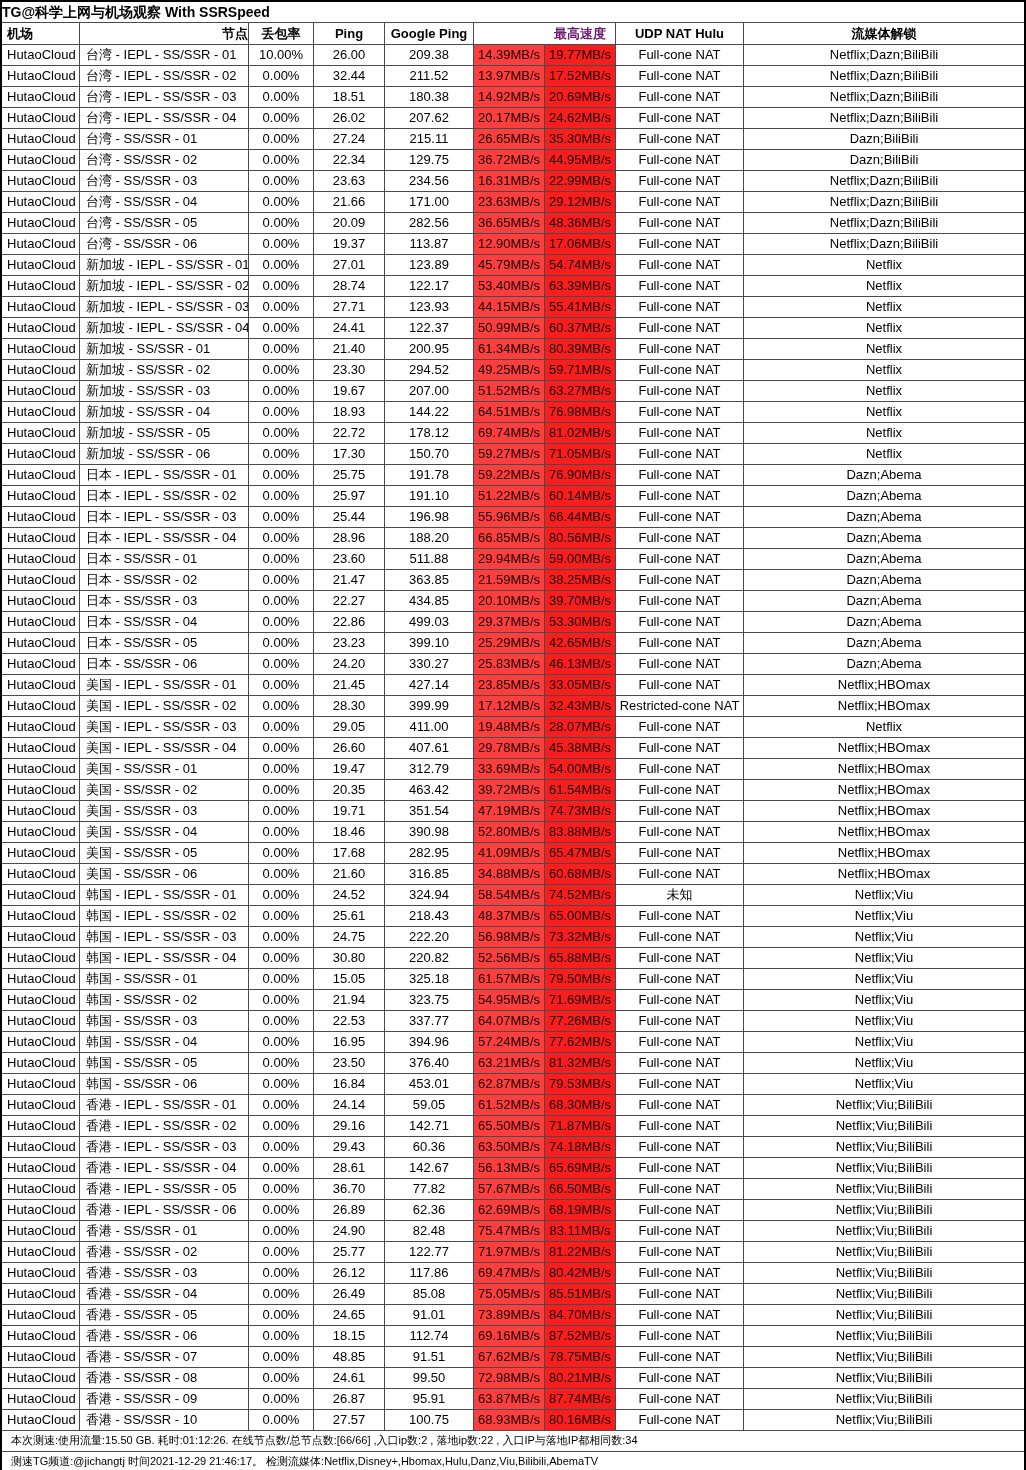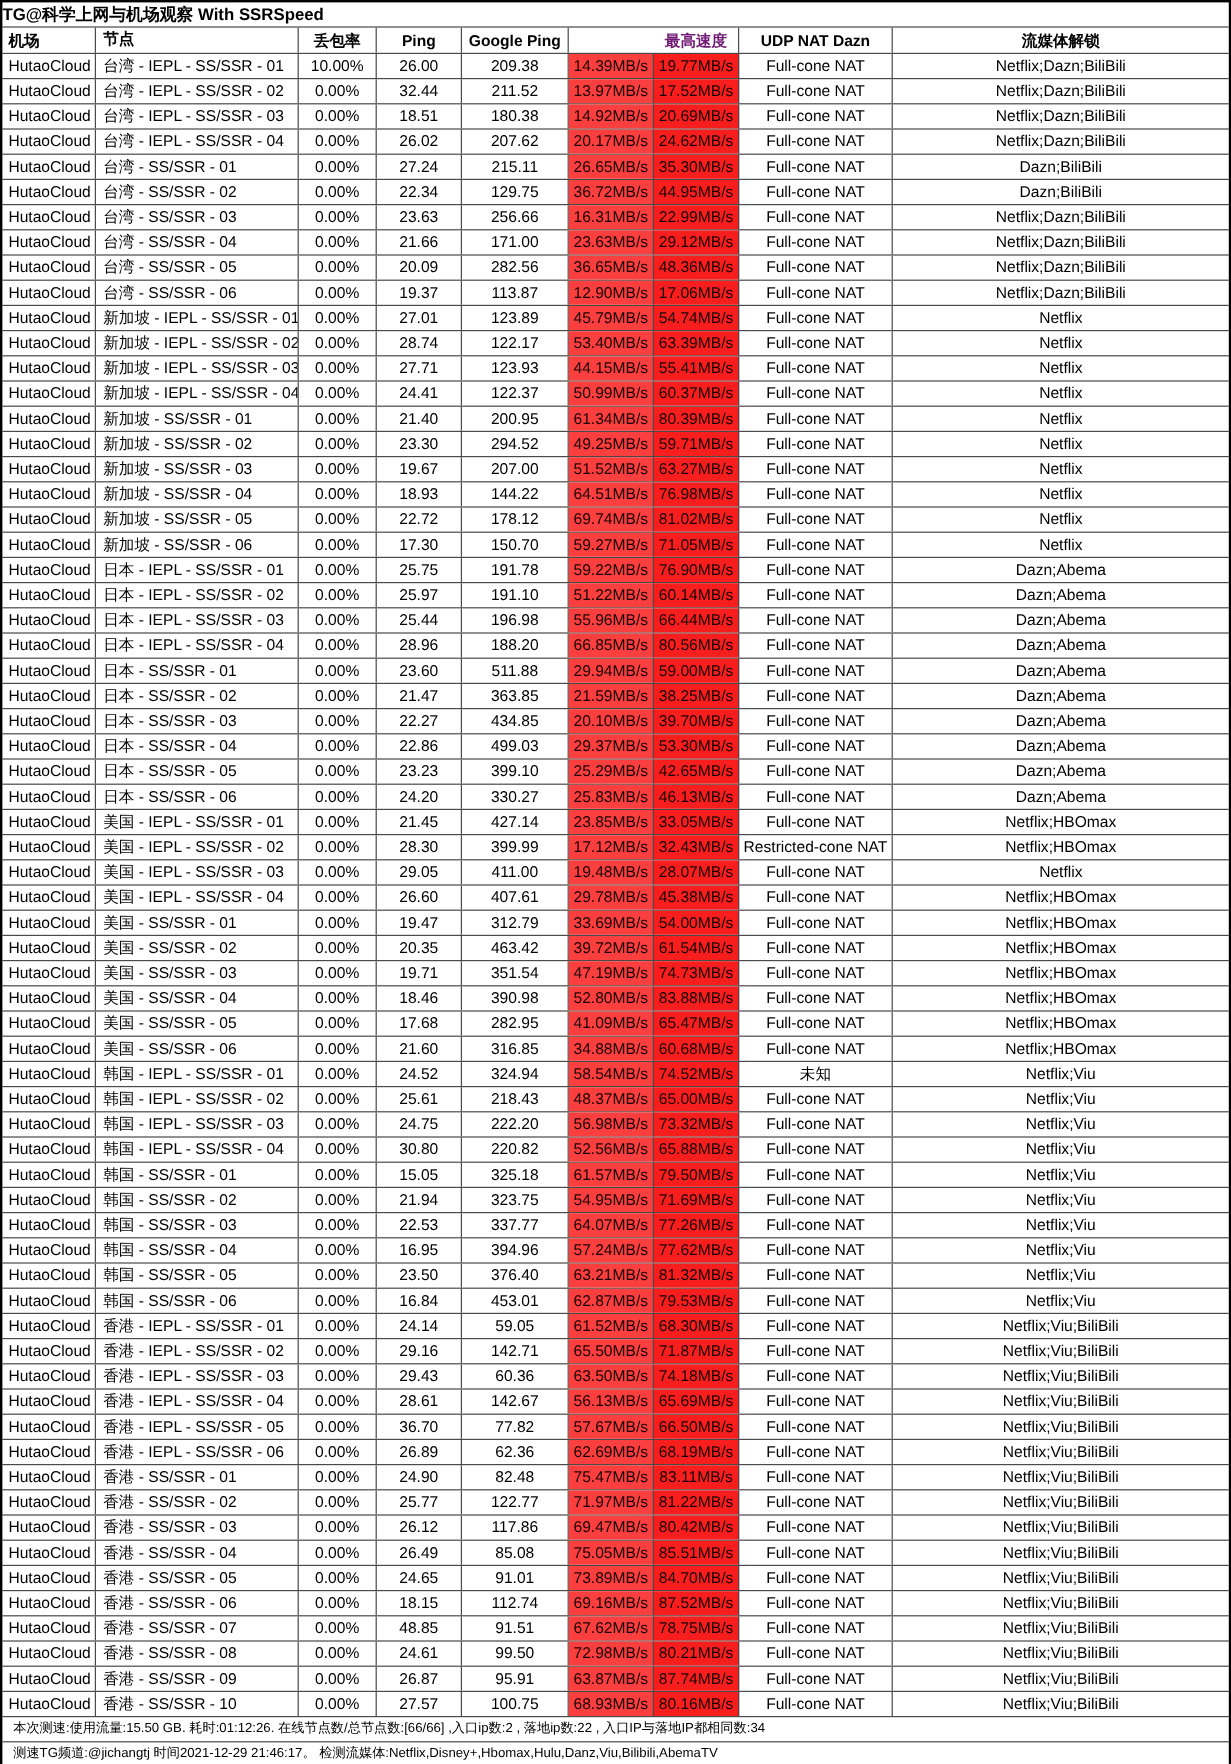--- a/index.html
+++ b/index.html
@@ -26,27 +26,27 @@
   .footer-line.first{border-bottom:1px solid #4a4a4a;}
 </style>
 </head>
 <body>
 
 <div class="report">
   <div class="title-row">TG@科学上网与机场观察 With SSRSpeed</div>
 
   <div class="tr head">
     <div class="td c0" style="text-align:left;">机场</div>
-    <div class="td c1" style="text-align:left;font-family:Liberation Mono, monospace;">节点</div>
+    <div class="td c1" style="text-align:right;">节点</div>
     <div class="td c2">丢包率</div>
     <div class="td c3">Ping</div>
     <div class="td c4">Google Ping</div>
     <div class="td c5" style="background:none;color:#000;margin-top:33px;">平均速度</div>
     <div class="td c6" style="background:none;color:#701a75;">最高速度</div>
-    <div class="td c7">UDP NAT Dazn</div>
+    <div class="td c7">UDP NAT Hulu</div>
     <div class="td c8">流媒体解锁</div>
   </div>
 
   <div id="table-body">
   <div class="tr">
     <div class="td c0">HutaoCloud</div>
     <div class="td c1">台湾 - IEPL - SS/SSR - 01</div>
     <div class="td c2">10.00%</div>
     <div class="td c3">26.00</div>
     <div class="td c4">209.38</div>
@@ -114,21 +114,21 @@
     <div class="td c6">44.95MB/s</div>
     <div class="td c7">Full-cone NAT</div>
     <div class="td c8">Dazn;BiliBili</div>
   </div>
 
   <div class="tr">
     <div class="td c0">HutaoCloud</div>
     <div class="td c1">台湾 - SS/SSR - 03</div>
     <div class="td c2">0.00%</div>
     <div class="td c3">23.63</div>
-    <div class="td c4">256.66</div>
+    <div class="td c4">234.56</div>
     <div class="td c5">16.31MB/s</div>
     <div class="td c6">22.99MB/s</div>
     <div class="td c7">Full-cone NAT</div>
     <div class="td c8">Netflix;Dazn;BiliBili</div>
   </div>
 
   <div class="tr">
     <div class="td c0">HutaoCloud</div>
     <div class="td c1">台湾 - SS/SSR - 04</div>
     <div class="td c2">0.00%</div>

